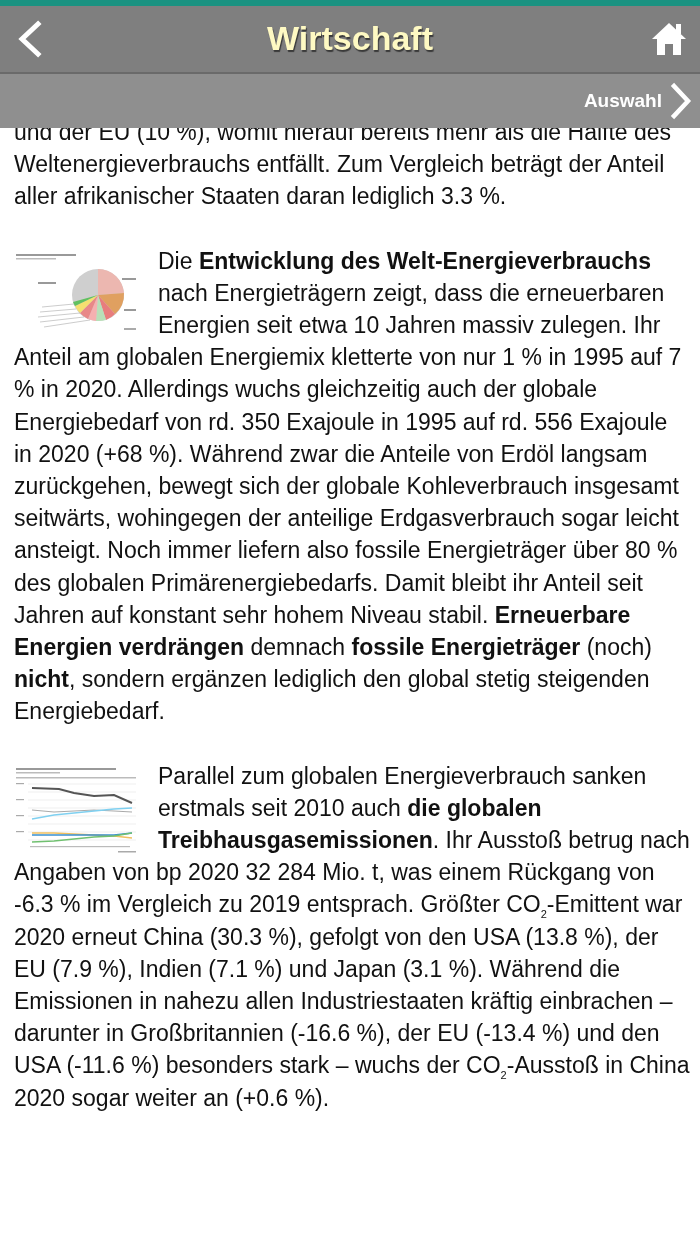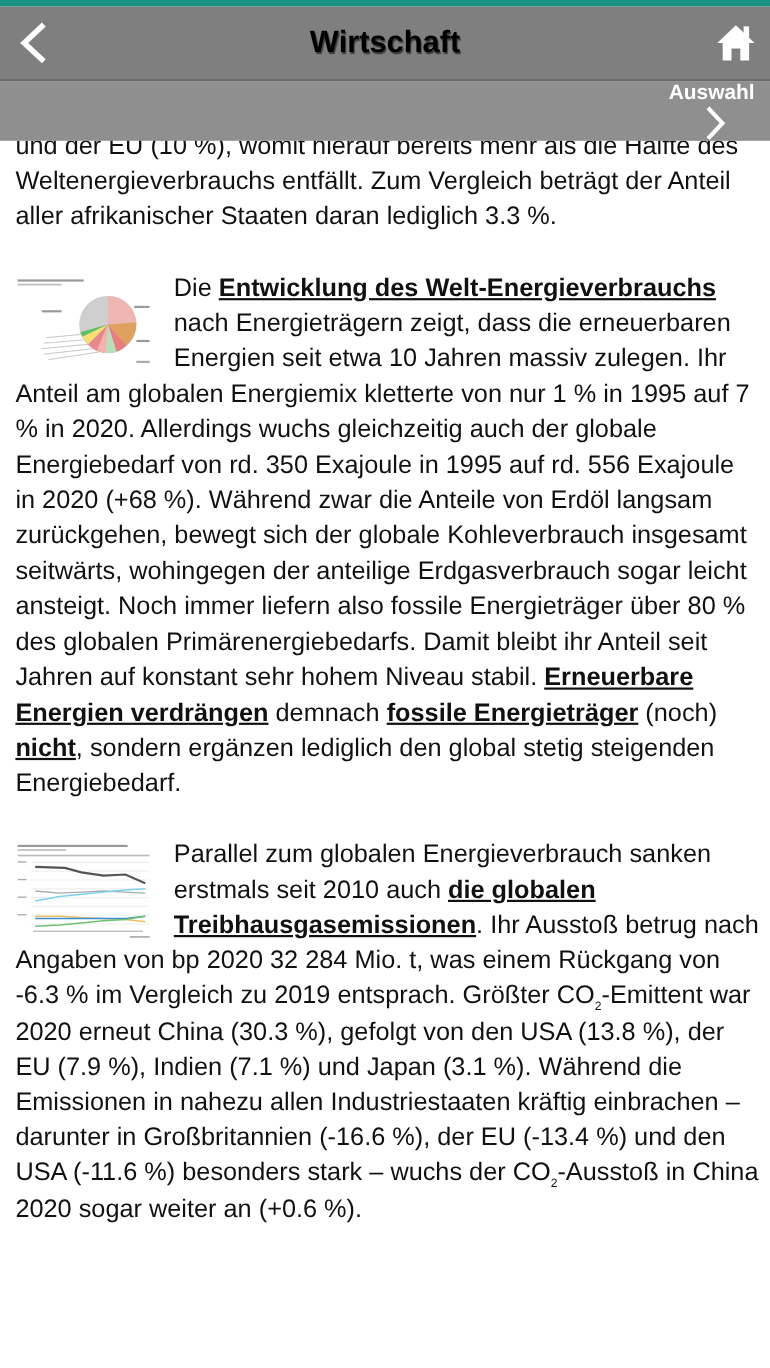--- a/index.html
+++ b/index.html
@@ -2,32 +2,32 @@
 <html><head>
 <meta charset="utf-8">
 <style>
   html, body { margin:0; padding:0; }
   body { width:700px; height:1244px; overflow:hidden; background:#ffffff; position:relative;
          font-family:"Liberation Sans", sans-serif; color:#111; }
   .status-strip { position:absolute; top:0; left:0; width:700px; height:6px; background:#1a9281; }
   .topbar { position:absolute; top:6px; left:0; width:700px; height:66px; background:#7f7f7f;
             border-bottom:2px solid #6a6a6a; }
   .topbar .title { position:absolute; left:0; right:0; top:0; height:66px; line-height:64px; text-align:center;
-                   color:#000000; font-weight:bold; font-size:28px; text-shadow:1px 2px 1px rgba(0,0,0,0.55); }
+                   color:#fef9c3; font-weight:bold; font-size:34px; text-shadow:1px 2px 1px rgba(0,0,0,0.55); }
   .back-btn { position:absolute; left:10px; top:12px; width:40px; height:42px; cursor:pointer; }
   .home-btn { position:absolute; right:12px; top:14px; width:38px; height:38px; cursor:pointer; }
   .subbar { position:absolute; top:74px; left:0; width:700px; height:54px; background:#8f8f8f; }
   .subbar .range { position:absolute; left:12px; top:0; line-height:54px; color:#fff; font-weight:bold; font-size:20px; }
-  .subbar .select { position:absolute; right:8px; top:0; height:54px; display:flex; align-items:center; cursor:pointer;flex-direction:column; }
+  .subbar .select { position:absolute; right:8px; top:0; height:54px; display:flex; align-items:center; cursor:pointer; }
   .subbar .select span { color:#fff; font-weight:bold; font-size:19px; margin-right:6px; }
   .content { position:absolute; top:128px; left:0; width:700px; height:1116px; overflow:hidden; }
   .scroll { position:absolute; top:-12px; left:14px; width:676px; font-size:23px; line-height:32.2px; }
   .scroll p { margin:0 0 32px 0; }
   .thumb { float:left; width:128px; height:84px; margin:6px 16px 4px 0; position:relative; }
-  b { font-weight:bold;text-decoration:underline; }
+  b { font-weight:bold; }
   sub { font-size:11px; vertical-align:-6px; line-height:0; }
 </style>
 </head>
 <body>
 
 <div class="status-strip"></div>
 
 <div class="topbar">
   <div class="back-btn">
     <svg width="40" height="42" viewBox="0 0 40 42">

